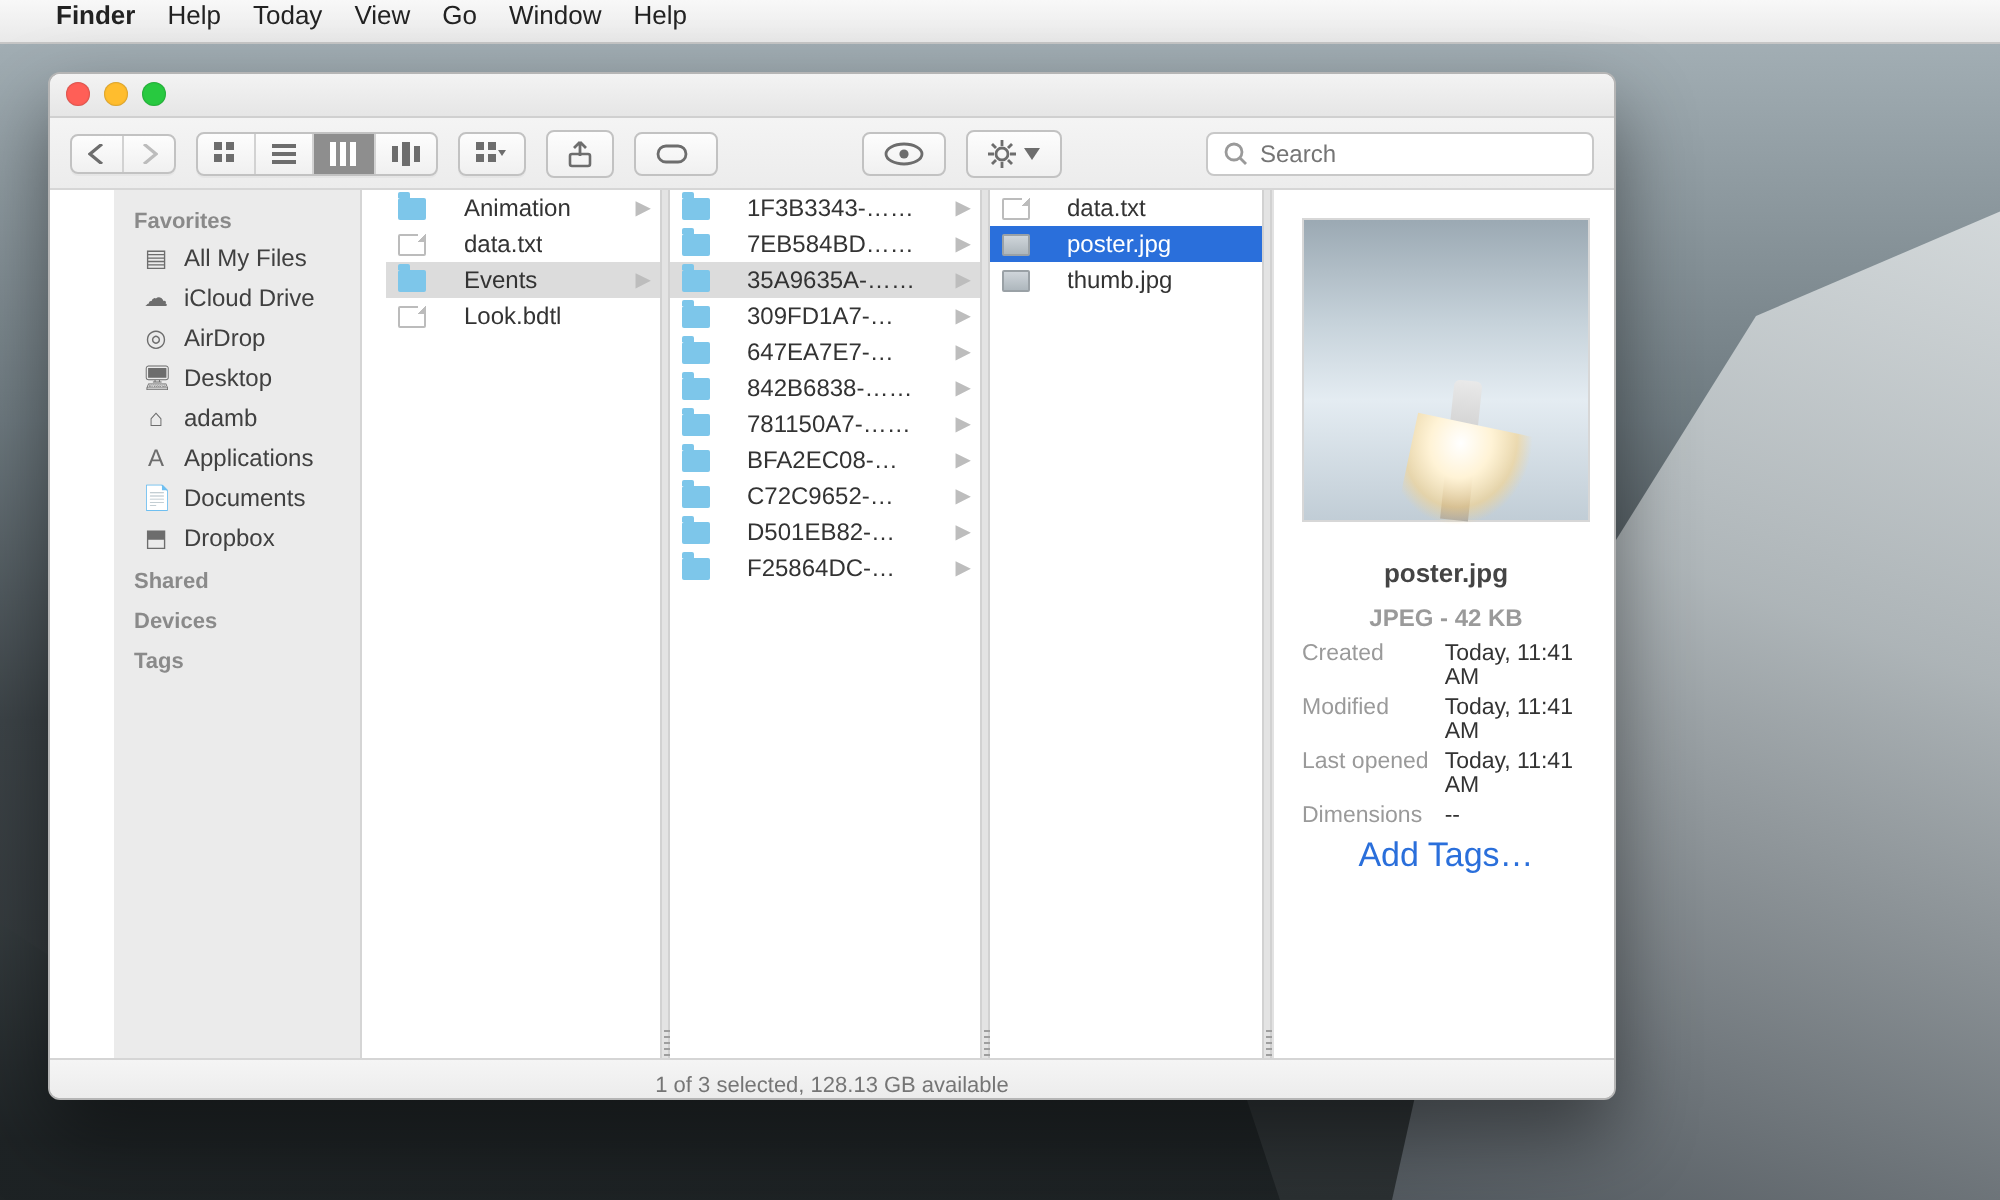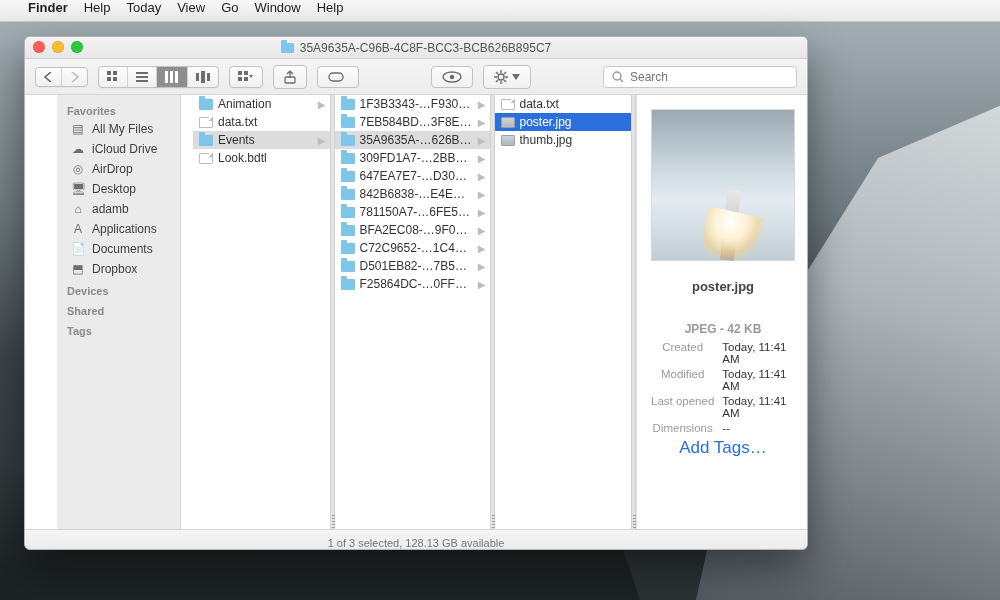--- a/index.html
+++ b/index.html
@@ -76,37 +76,37 @@
     font-size:12px; color:#555; padding-top:4px;margin-left:32px;
   }
   .sb-head{font-size:11px;color:#8a8a8a;font-weight:600;padding:6px 10px 2px}
   .sb-item{display:flex;align-items:center;gap:7px;padding:3px 10px 3px 14px;color:#404040}
   .sb-item .gi{width:14px;text-align:center;color:#6d6d6d;font-size:12px}
   
   .columns{flex:1;display:flex;min-width:0;margin-left:12px}
   .col{width:160px;border-right:none;font-size:12px;color:#333;display:flex;flex-direction:column;position:relative;padding-right:3px}
   .col::after{content:"";position:absolute;right:0;top:0;bottom:0;width:3px;background:#e3e3e3;border-left:1px solid #d1d1d1;border-right:1px solid #d1d1d1}
   .col-handle{position:absolute;right:0;bottom:0;width:3px;height:14px;background:repeating-linear-gradient(#9e9e9e,#9e9e9e 1px,transparent 1px,transparent 3px);z-index:2}
-  .row{display:flex;align-items:center;gap:5px;padding:2px 6px 2px 6px;white-space:nowrap;overflow:hidden;text-overflow:ellipsis}
+  .row{display:flex;align-items:center;gap:19px;padding:2px 6px 2px 6px;white-space:nowrap;overflow:hidden;text-overflow:ellipsis}
   .row .ar{margin-left:auto;color:#bdbdbd;font-size:10px}
   .row .fi{width:14px;height:11px;flex:0 0 auto}
   .row.sel-ctx{background:#dcdcdc}
   .row.sel{background:#2a6fdb;color:#fff}
   .doc-glyph{width:11px;height:13px;background:#fff;border:1px solid #bcbcbc;border-radius:1px;position:relative;display:inline-block}
   .doc-glyph::after{content:"";position:absolute;right:-1px;top:-1px;width:4px;height:4px;background:linear-gradient(135deg,#fff 50%,#bcbcbc 50%)}
   .img-glyph{width:13px;height:11px;background:linear-gradient(#cfd5da,#aeb7bd);border:1px solid #9aa1a6;display:inline-block;border-radius:1px}
   
   .preview{flex:1;border-left:1px solid #e2e2e2;padding:8px 12px 8px 14px;display:flex;flex-direction:column;align-items:center;font-size:12px;color:#444}
   .thumb{width:144px;height:152px;margin-top:6px;background:linear-gradient(#9ba9b3 0%, #c7d3db 35%, #e4ecf2 60%, #c1cdd6 100%);position:relative;border:1px solid #d7d7d7}
   .thumb::before{content:"";position:absolute;left:48%;bottom:0;width:14px;height:70px;background:linear-gradient(#e9e9e9,#a9a9a9);border-radius:3px 3px 0 0;transform:rotate(6deg);transform-origin:bottom}
   .thumb::after{content:"";position:absolute;left:36%;bottom:-4px;width:60px;height:52px;background:radial-gradient(ellipse at 40% 20%, #fff 0%, #fff3d6 30%, rgba(255,210,120,.5) 55%, transparent 70%);transform:rotate(12deg)}
   .pv-name{font-weight:700;margin-top:18px;font-size:13px}
-  .pv-sub{color:#9a9a9a;margin-top:28px;font-weight:600}
+  .pv-sub{color:#9a9a9a;margin-top:8px;font-weight:600}
   .pv-grid{display:grid;grid-template-columns:auto auto;column-gap:8px;row-gap:3px;margin-top:5px;font-size:11.5px}
-  .pv-grid .k{color:#9a9a9a;text-align:center}
+  .pv-grid .k{color:#9a9a9a;text-align:left}
   .pv-grid .v{color:#333}
   .pv-tags{color:#2a6fdb;margin-top:4px;font-size:17px}
   
   .status{height:20px;border-top:1px solid #d5d5d5;background:linear-gradient(#f5f5f5,#ececec);display:flex;align-items:flex-end;justify-content:center;font-size:11px;color:#757575}
   svg{display:block}
 </style>
 </head>
 <body>
 
 <div class="desktop-bg"></div>
@@ -123,24 +123,20 @@
 </div>
 
 <div class="window">
 
   <div class="titlebar">
     <div class="traffic">
       <span class="tl-close"></span>
       <span class="tl-min"></span>
       <span class="tl-max"></span>
     </div>
-    <span class="title-inner">
-      <span class="folder-glyph"></span>
-      <span>35A9635A-C96B-4C8F-BCC3-BCB626B895C7</span>
-    </span>
   </div>
 
   <div class="toolbar">
     <div class="seg">
       <div class="seg-btn">
         <svg width="9" height="10" viewBox="0 0 9 10">
             <path d="M7 0 L1 5 L7 10" fill="none" stroke="#6d6d6d" stroke-width="1.6"></path>
           </svg>
       </div>
       <div class="seg-btn">
@@ -275,22 +271,22 @@
           </div>
           <div class="sb-item">
             <span class="gi">📄</span>
             <span>Documents</span>
           </div>
           <div class="sb-item">
             <span class="gi">⬒</span>
             <span>Dropbox</span>
           </div>
         </div>
+      <div class="sb-head">Shared</div>
       <div class="sb-head">Devices</div>
-      <div class="sb-head">Shared</div>
       <div class="sb-head">Tags</div>
     </div>
 
     <div class="columns">
       <div class="col" id="col0">
           <div class="row">
             <span class="fi folder-glyph"></span>
             <span style="overflow:hidden;text-overflow:ellipsis">Animation</span>
             <span class="ar">▶</span>
           </div>

